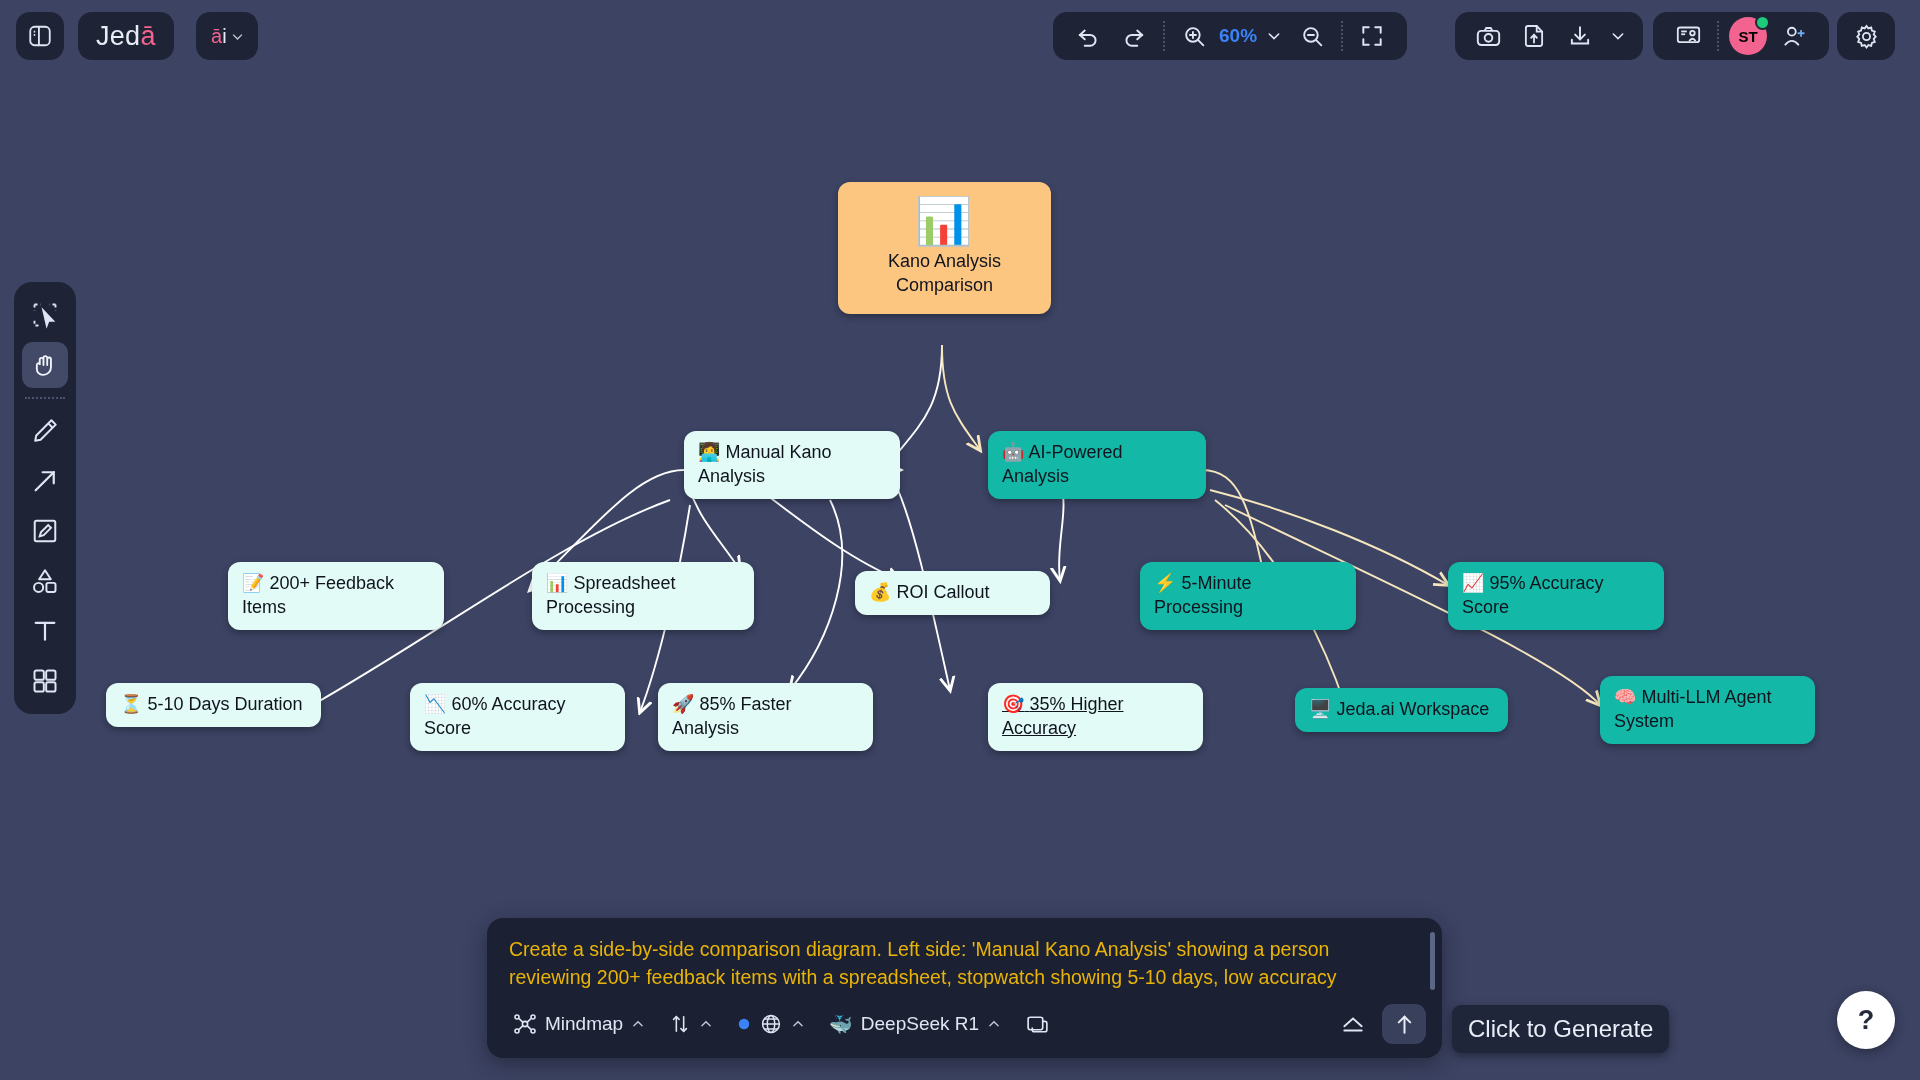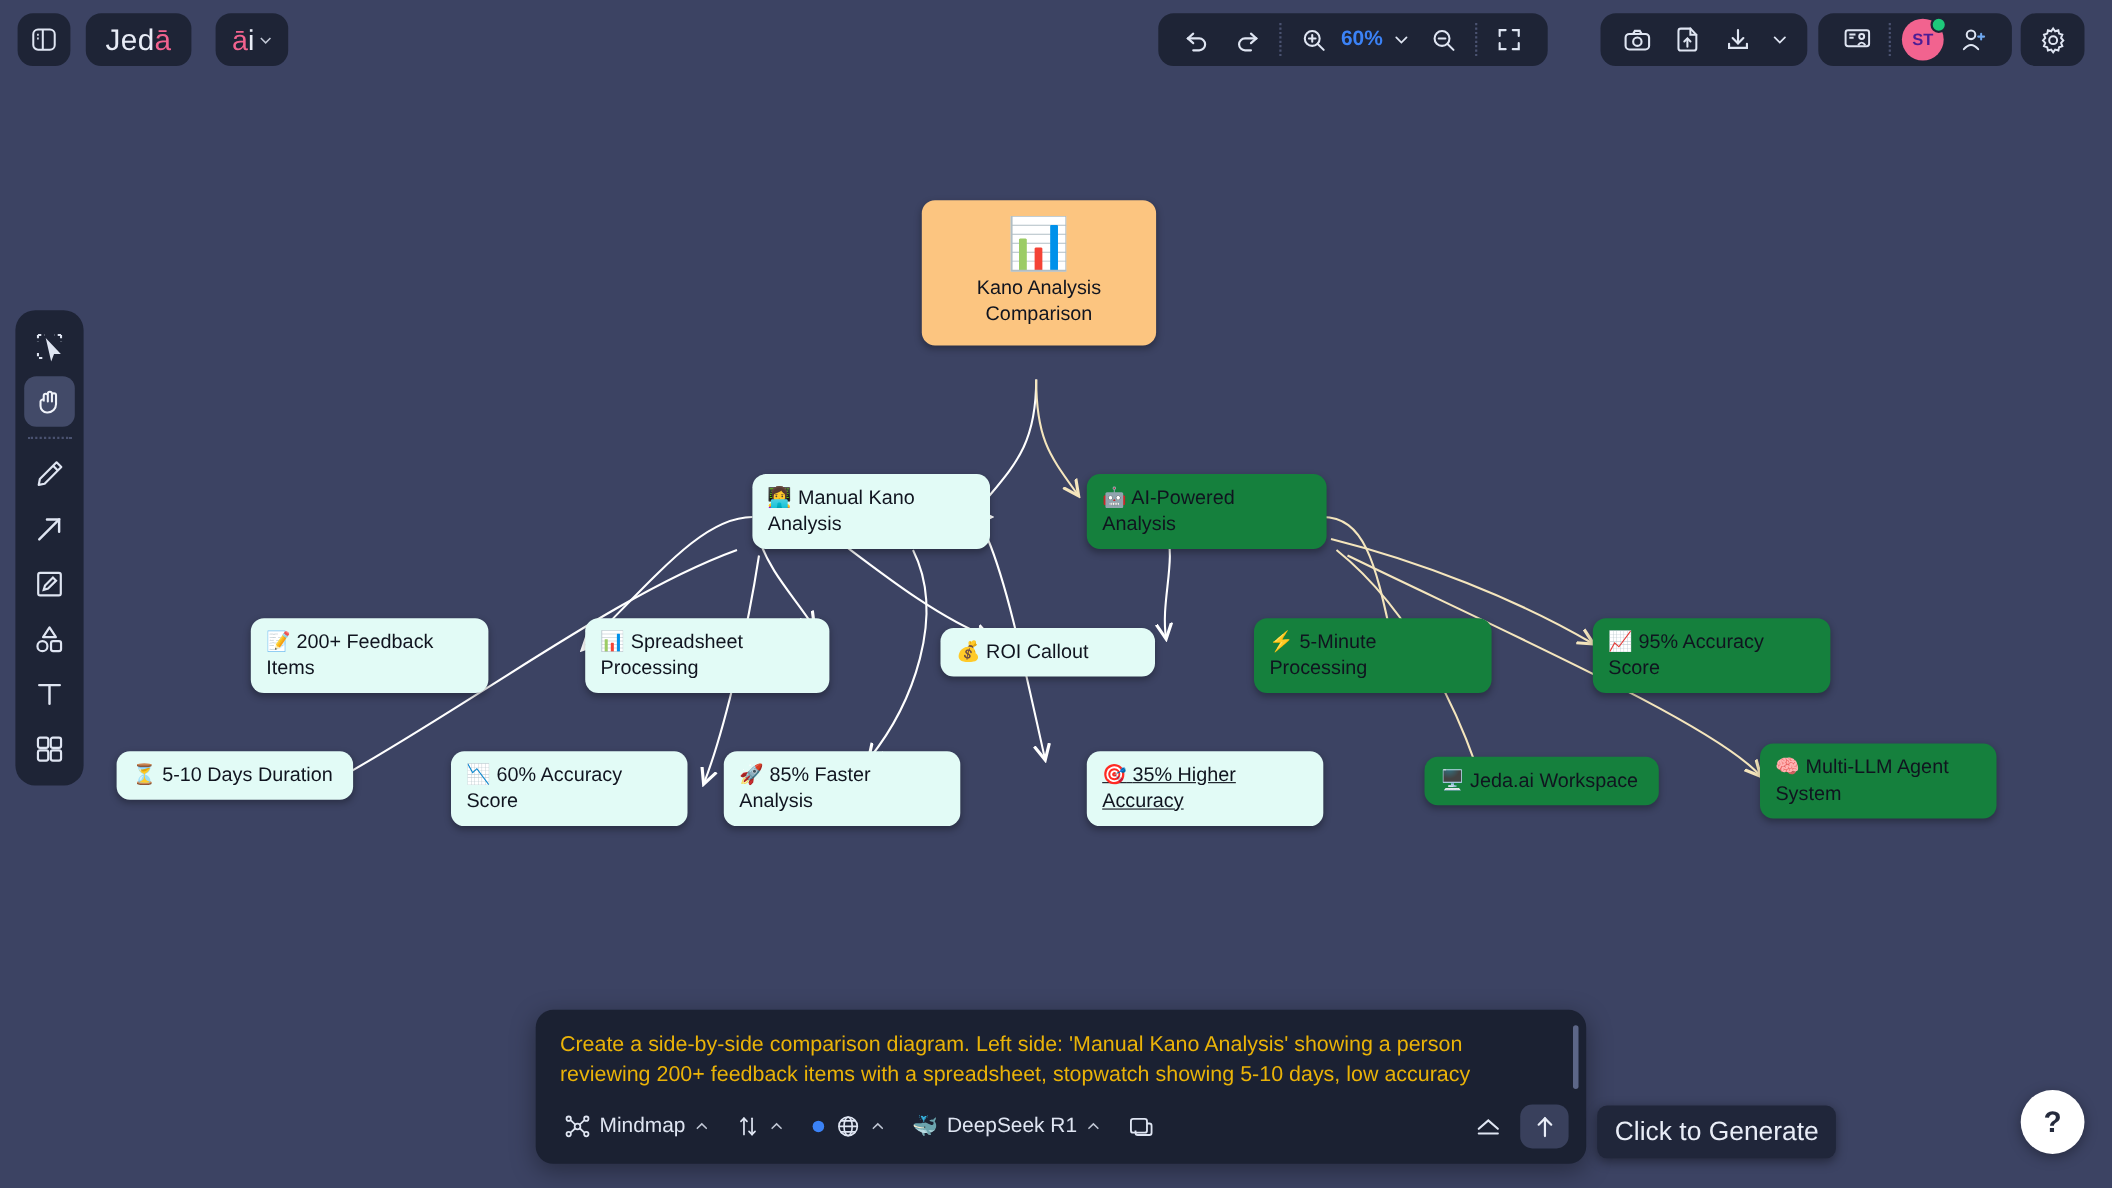--- a/index.html
+++ b/index.html
@@ -23,40 +23,40 @@
   .sq-btn {
     position: absolute; top: 12px; left: 16px;
     width: 48px; height: 48px; border-radius: 14px;
     background: #1e2436;
     display: flex; align-items: center; justify-content: center;
   }
   .logo-pill { left: 78px; padding: 0 18px; }
   .logo-txt { font-size: 27px; letter-spacing: .3px; color: #e8ecf6; font-weight: 400; }
   .logo-txt .pk { color: #f2638f; }
   .ai-pill { left: 196px; padding: 0 13px 0 15px; gap: 3px; }
-  .ai-txt { font-size: 26px; color: #f2638f; text-align: center; }
+  .ai-txt { font-size: 20px; color: #f2638f; text-align: center; }
   .ai-txt .wh { color: #e8ecf6; }
 
   .grp { display: flex; align-items: center; gap: 0px; }
   .tb-btn {
     width: 46px; height: 46px;
     display: flex; align-items: center; justify-content: center;
     cursor: pointer;
   }
   .divider { width: 1px; height: 30px; border-left: 2px dotted #4a5270; margin: 0 6px; }
   .zoomlabel { color: #3b82f6; font-size: 19px; font-weight: bold; padding: 0 2px; }
 
   .grp-zoom { left: 1053px; padding: 0 12px; }
   .grp-export { left: 1455px; padding: 0 10px; }
   .grp-share { left: 1653px; padding: 0 12px; }
   .grp-settings { left: 1837px; width: 58px; justify-content: center; }
 
   .avatar {
     width: 38px; height: 38px; border-radius: 50%;
-    background: #f2638f; color: #4c1d95;
+    background: #f2638f; color: #000000;
     display: flex; align-items: center; justify-content: center;
     font-size: 15px; font-weight: bold; position: relative;
   }
   .avatar .dot {
     position: absolute; top: -2px; right: -3px;
     width: 15px; height: 15px; border-radius: 50%;
     background: #1ec97a; border: 2px solid #1e2436;
   }
 
   
@@ -81,21 +81,21 @@
     position: absolute;
     border-radius: 12px;
     padding: 10px 14px;
     font-size: 18px;
     line-height: 1.32;
     color: #10141f;
     box-shadow: 0 3px 7px rgba(0,0,0,.30);
     cursor: pointer;
   }
   .node.mint   { background: #e2fbf6; }
-  .node.yellow { background: #15803d; }
+  .node.yellow { background: #14b8a6; }
   .node.root {
     background: #fcc580;
     text-align: center;
     padding: 16px 18px;
     font-size: 18px;
   }
   .root-icon { font-size: 46px; line-height: 1; display: block; margin-bottom: 6px; }
 
   
   .dock {

